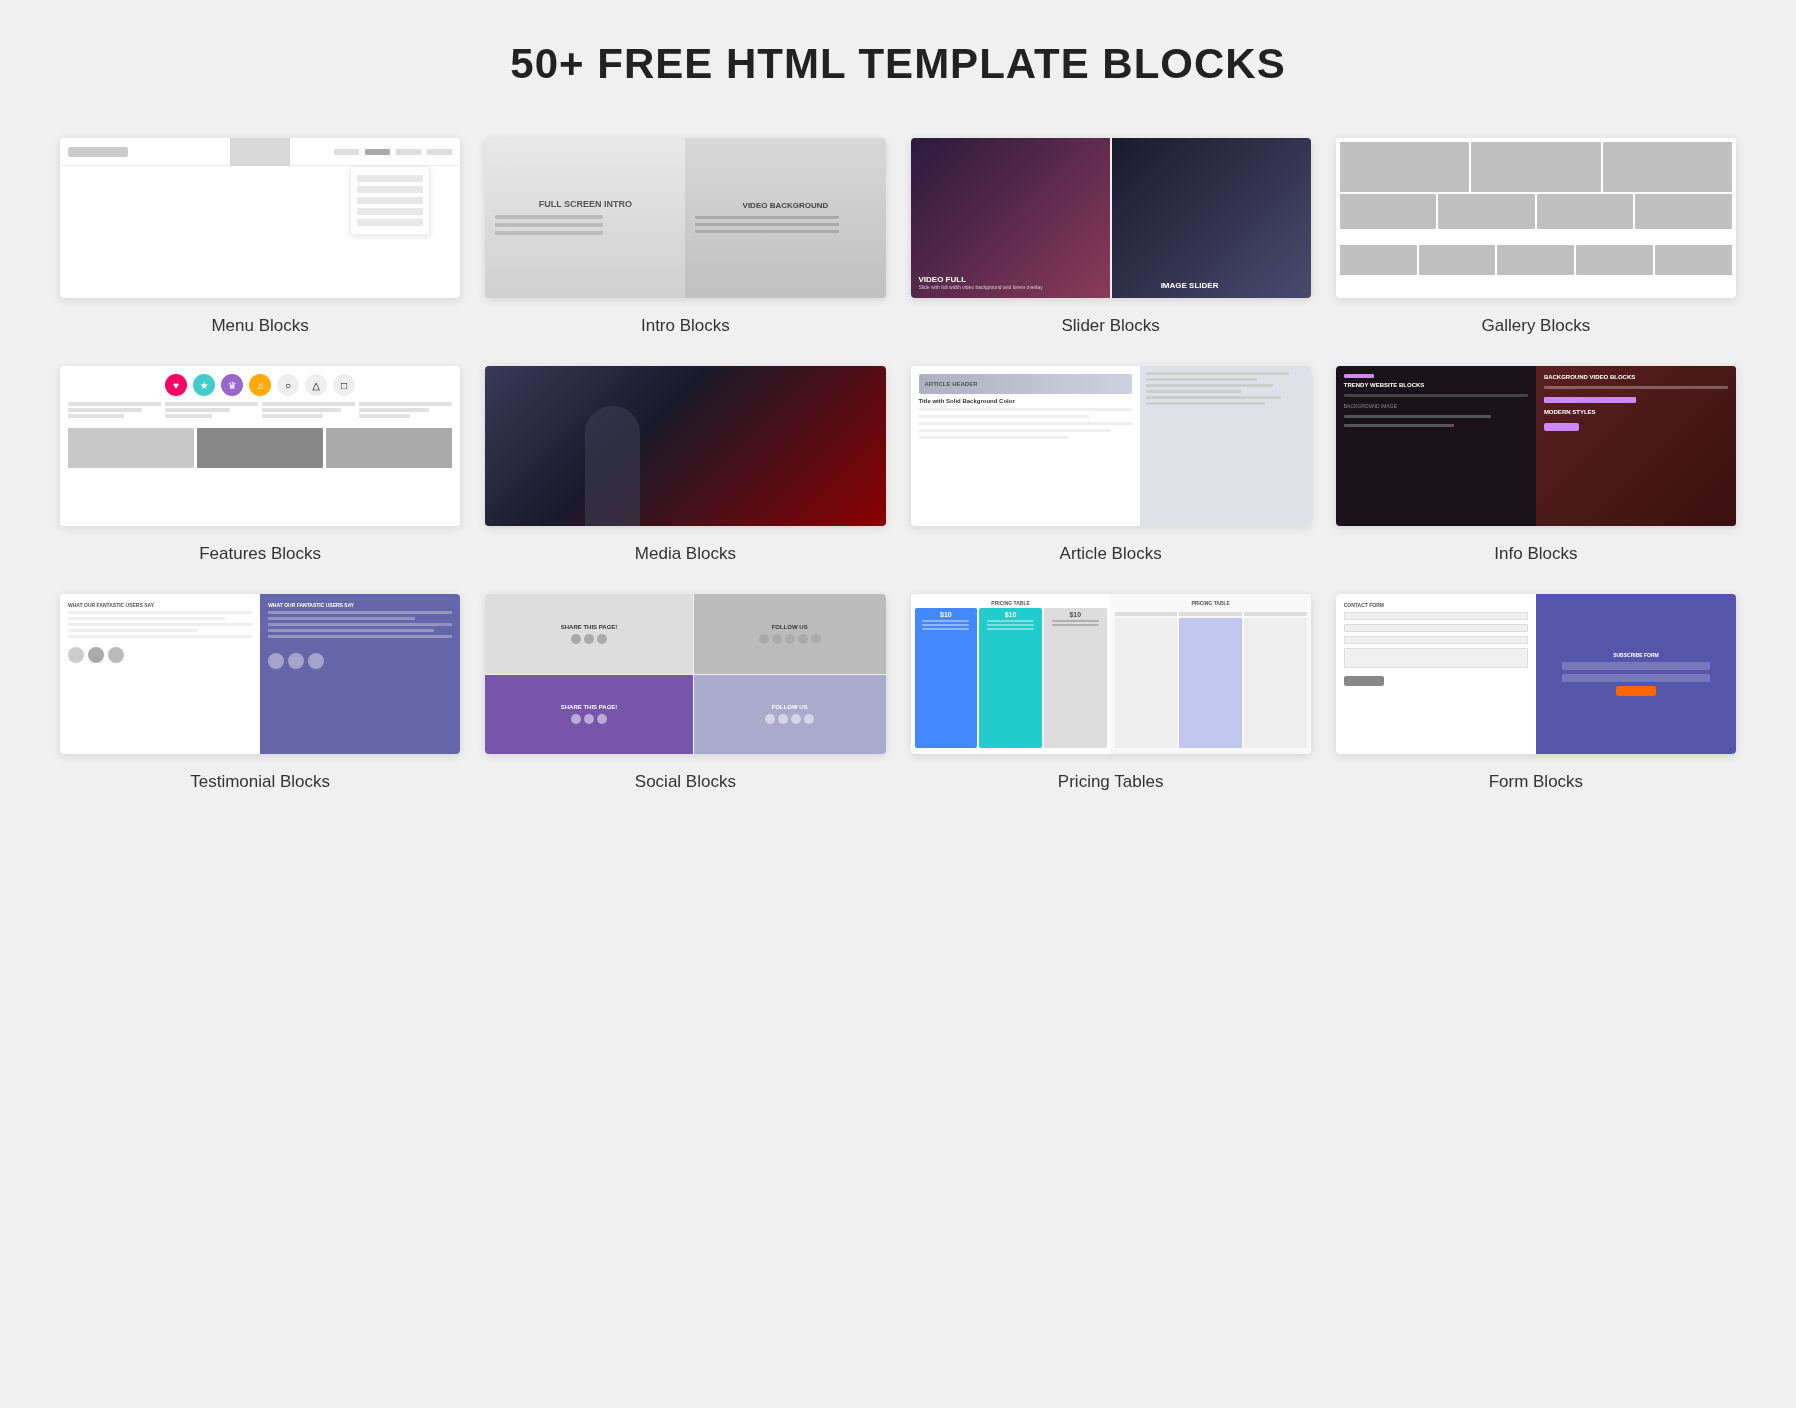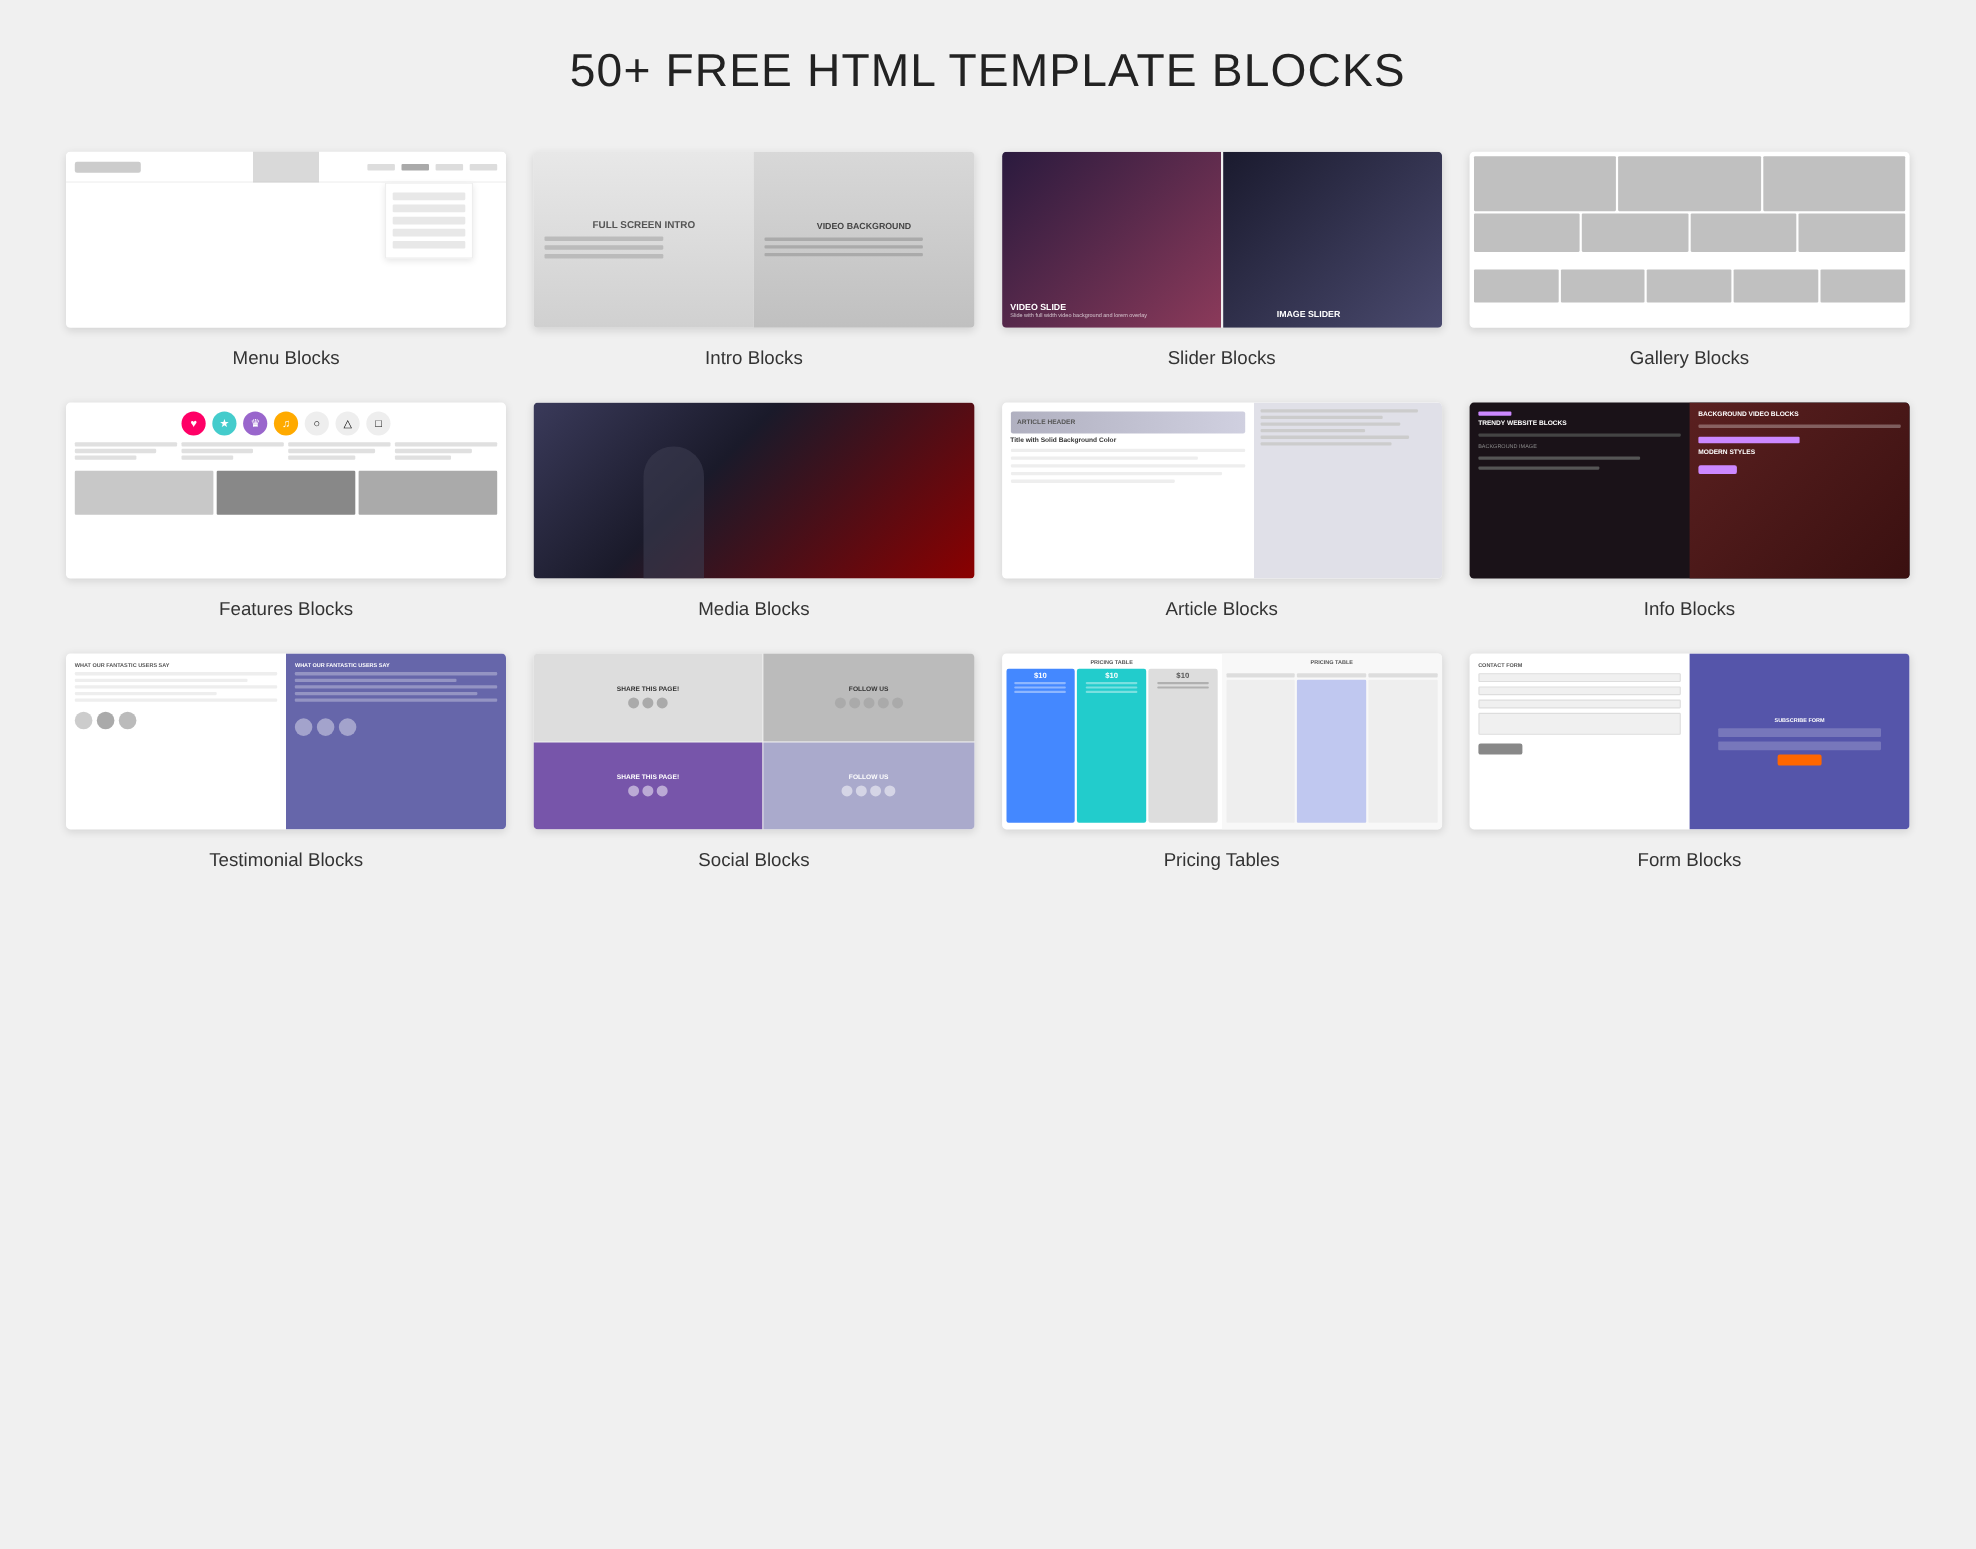--- a/index.html
+++ b/index.html
@@ -5,21 +5,21 @@
     * { box-sizing: border-box; margin: 0; padding: 0; }
     body {
       background: #f0f0f0;
       font-family: Arial, sans-serif;
       min-height: 1408px;
       padding: 40px 60px 60px;
     }
     .page-title {
       text-align: center;
       font-size: 42px;
-      font-weight: 400;
+      font-weight: 700;
       color: #222;
       margin-bottom: 50px;
       letter-spacing: 1px;
     }
     .grid {
       display: grid;
       grid-template-columns: repeat(4, 1fr);
       gap: 30px 25px;
       max-width: 1680px;
       margin: 0 auto;
@@ -676,21 +676,21 @@
         <div class="video-line"></div>
         <div class="video-line"></div>
       </div>
     </div>
     <span class="block-label">Intro Blocks</span>
   </div>
 
   <div class="block-item">
     <div class="block-preview preview-slider">
       <div class="slide-left">
-        <div class="slide-label">VIDEO SLIDE</div>
+        <div class="slide-label">VIDEO FULL</div>
         <div class="slide-sub">Slide with full width video background and lorem overlay</div>
       </div>
       <div class="slide-right">
         <div class="slider-title">IMAGE SLIDER</div>
       </div>
     </div>
     <span class="block-label">Slider Blocks</span>
   </div>
 
   <div class="block-item">

